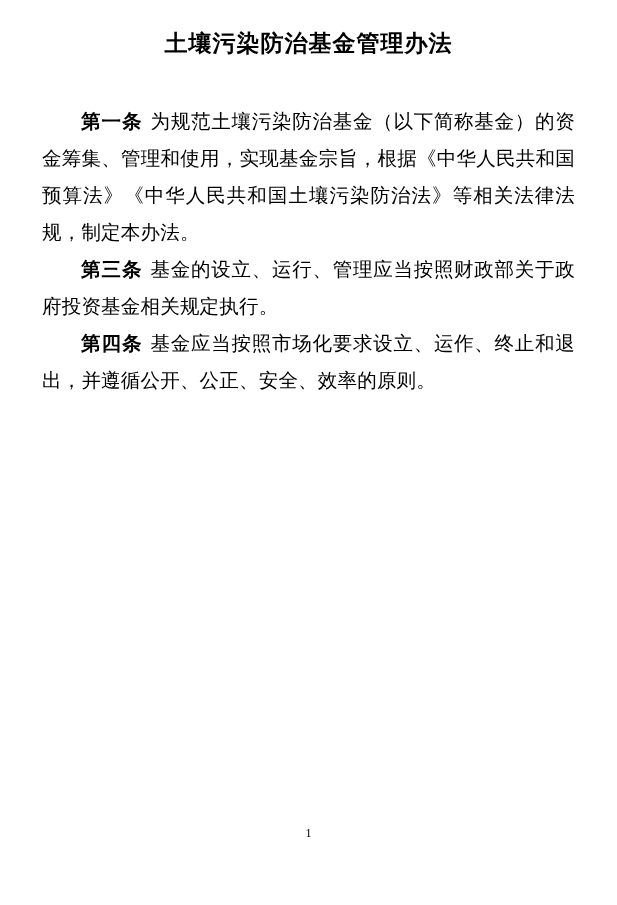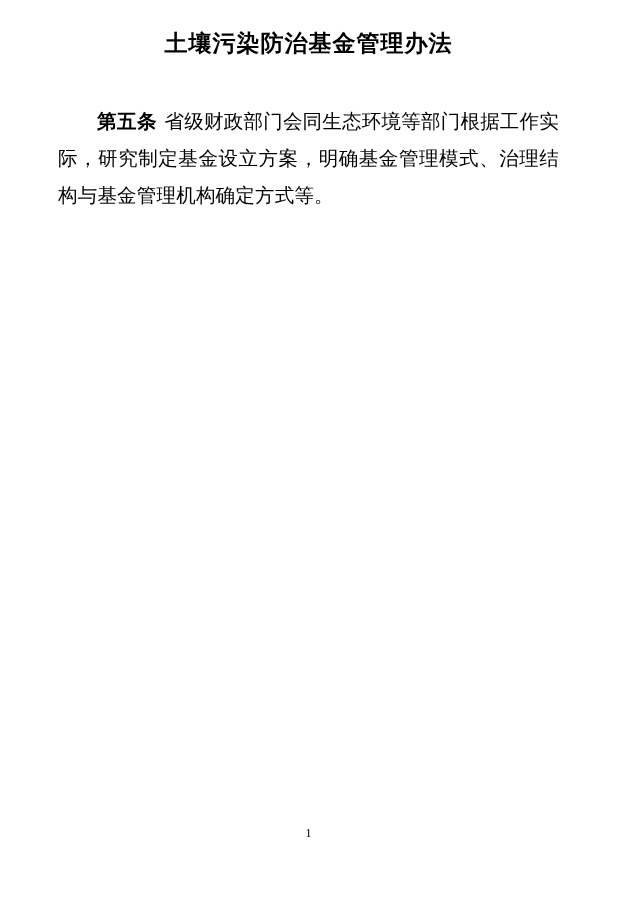--- a/index.html
+++ b/index.html
@@ -12,21 +12,21 @@
     background: #ffffff;
     font-family: "Liberation Serif", "DejaVu Serif", serif;
     color: #000000;
     overflow: hidden;
   }
   .page {
     position: relative;
     width: 617px;
     height: 863px;
     box-sizing: border-box;
-    padding: 0 58px;
+    padding: 0 42px;
   }
   .doc-title {
     text-align: center;
     font-family: "Liberation Sans", "DejaVu Sans", sans-serif;
     font-weight: bold;
     font-size: 23px;
     letter-spacing: 1px;
     margin: 0;
     padding-top: 28px;
     color: #000;
@@ -65,26 +65,32 @@
 </style>
 </head>
 <body>
 
 <div class="page">
 
   <h1 class="doc-title">土壤污染防治基金管理办法</h1>
 
   <div class="body-block">
 
-
-
+    <p class="article">
+      <span class="label">第一条</span><span>为规范土壤污染防治基金（以下简称基金）的资金筹集、管理和使用，实现基金宗旨，根据《中华人民共和国预算法》《中华人民共和国土壤污染防治法》等相关法律法规，制定本办法。</span>
+    </p>
 
 
     <p class="article">
-      <span class="label">第五条</span><span>省级财政部门会同生态环境等部门根据工作实际，研究制定基金设立方案，明确基金管理模式、治理结构与基金管理机构确定方式等。</span>
+      <span class="label">第三条</span><span>基金的设立、运行、管理应当按照财政部关于政府投资基金相关规定执行。</span>
     </p>
+
+    <p class="article">
+      <span class="label">第四条</span><span>基金应当按照市场化要求设立、运作、终止和退出，并遵循公开、公正、安全、效率的原则。</span>
+    </p>
+
 
 
   </div>
 
   <div class="page-number">1</div>
 
 </div>
 
 </body></html>

